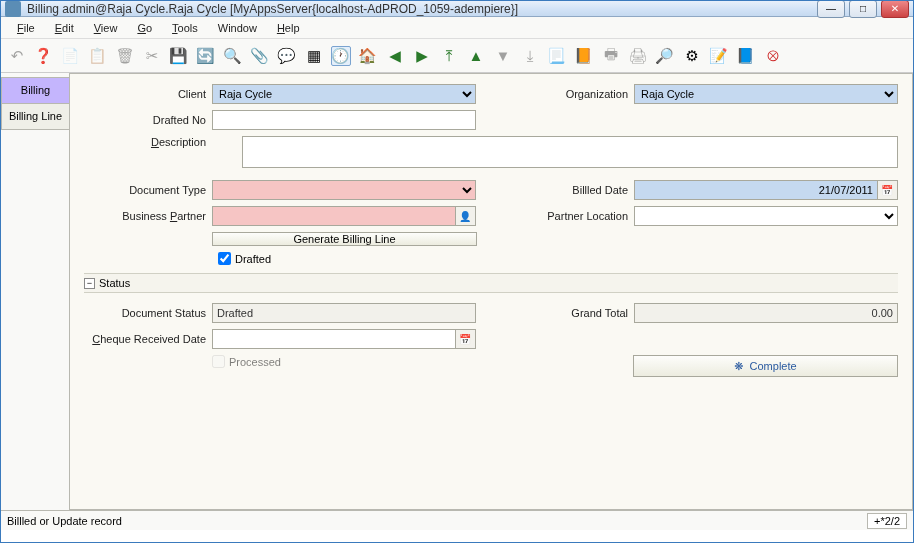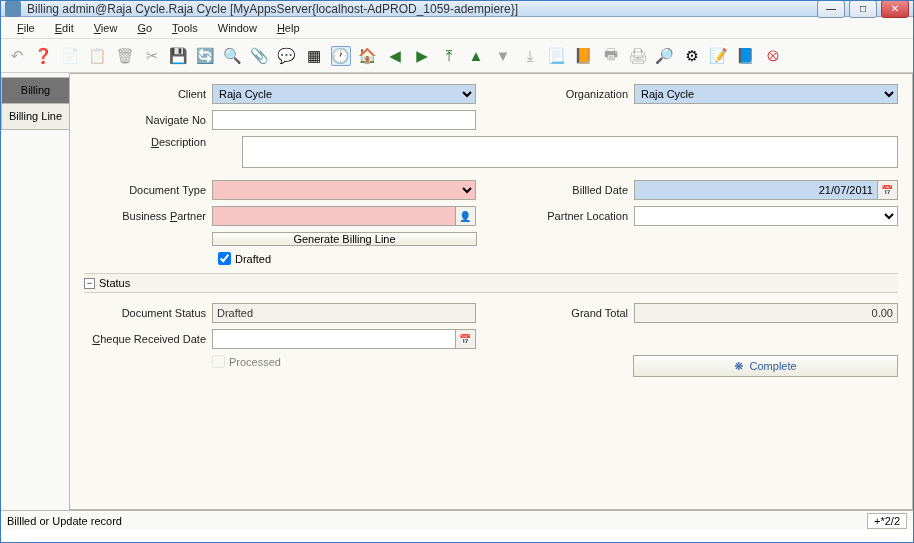--- a/index.html
+++ b/index.html
@@ -90,21 +90,21 @@
   border-right: none;
   background: #f9f9f7;
   padding: 6px 4px;
   text-align: center;
   margin-bottom: -1px;
   cursor: pointer;
   font-size: 11px;
   line-height: 13px;
 }
 .tab.active {
-  background: #737373;
+  background: #c4b5fd;
   position: relative;
   z-index: 2;
 }
 .tab.inactive { background: #efefe8; }
 
 .form-area {
   flex: 1;
   border: 1px solid #b8b8b0;
   background: #faf9f3;
   padding: 10px 14px;
@@ -279,21 +279,21 @@
         <div class="fld">
           <select class="blue-field">
             <option>Raja Cycle</option>
           </select>
         </div>
       </div>
     </div>
 
     <div class="form-row">
       <div class="col">
-        <span class="lbl">Navigate No</span>
+        <span class="lbl">Drafted No</span>
         <div class="fld">
           <input type="text" value="" style="">
         </div>
       </div>
       <div class="col"></div>
     </div>
 
     <div class="form-row">
       <span class="lbl"><span class="mn">D</span>escription</span>
       <div class="fld" style="flex:1">

